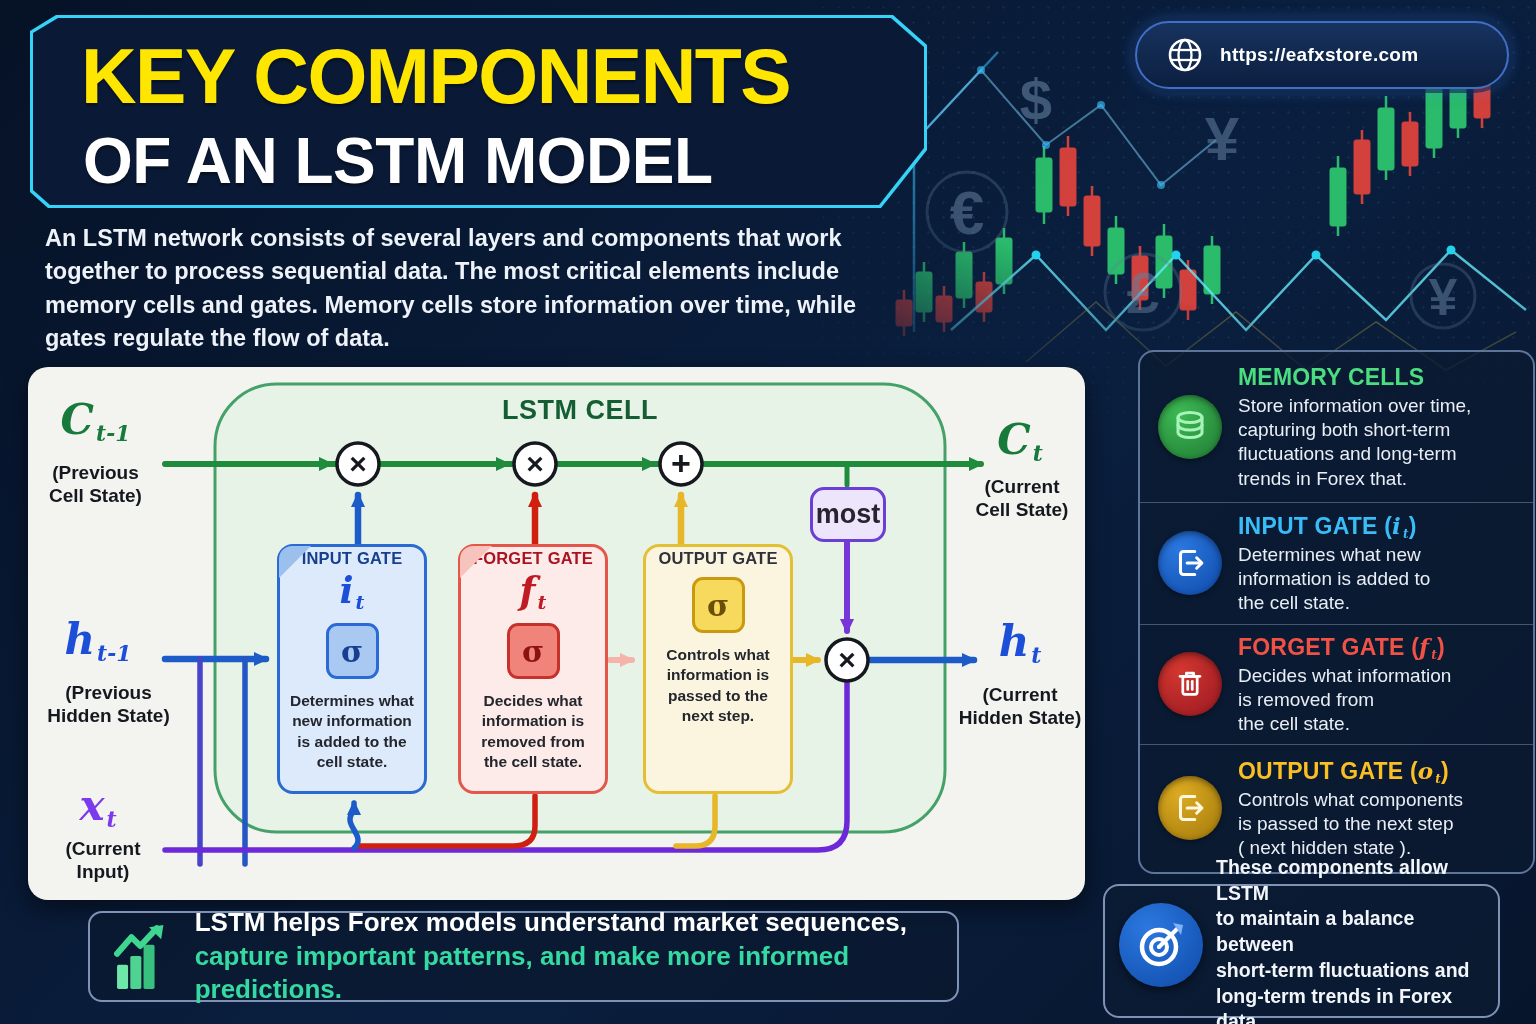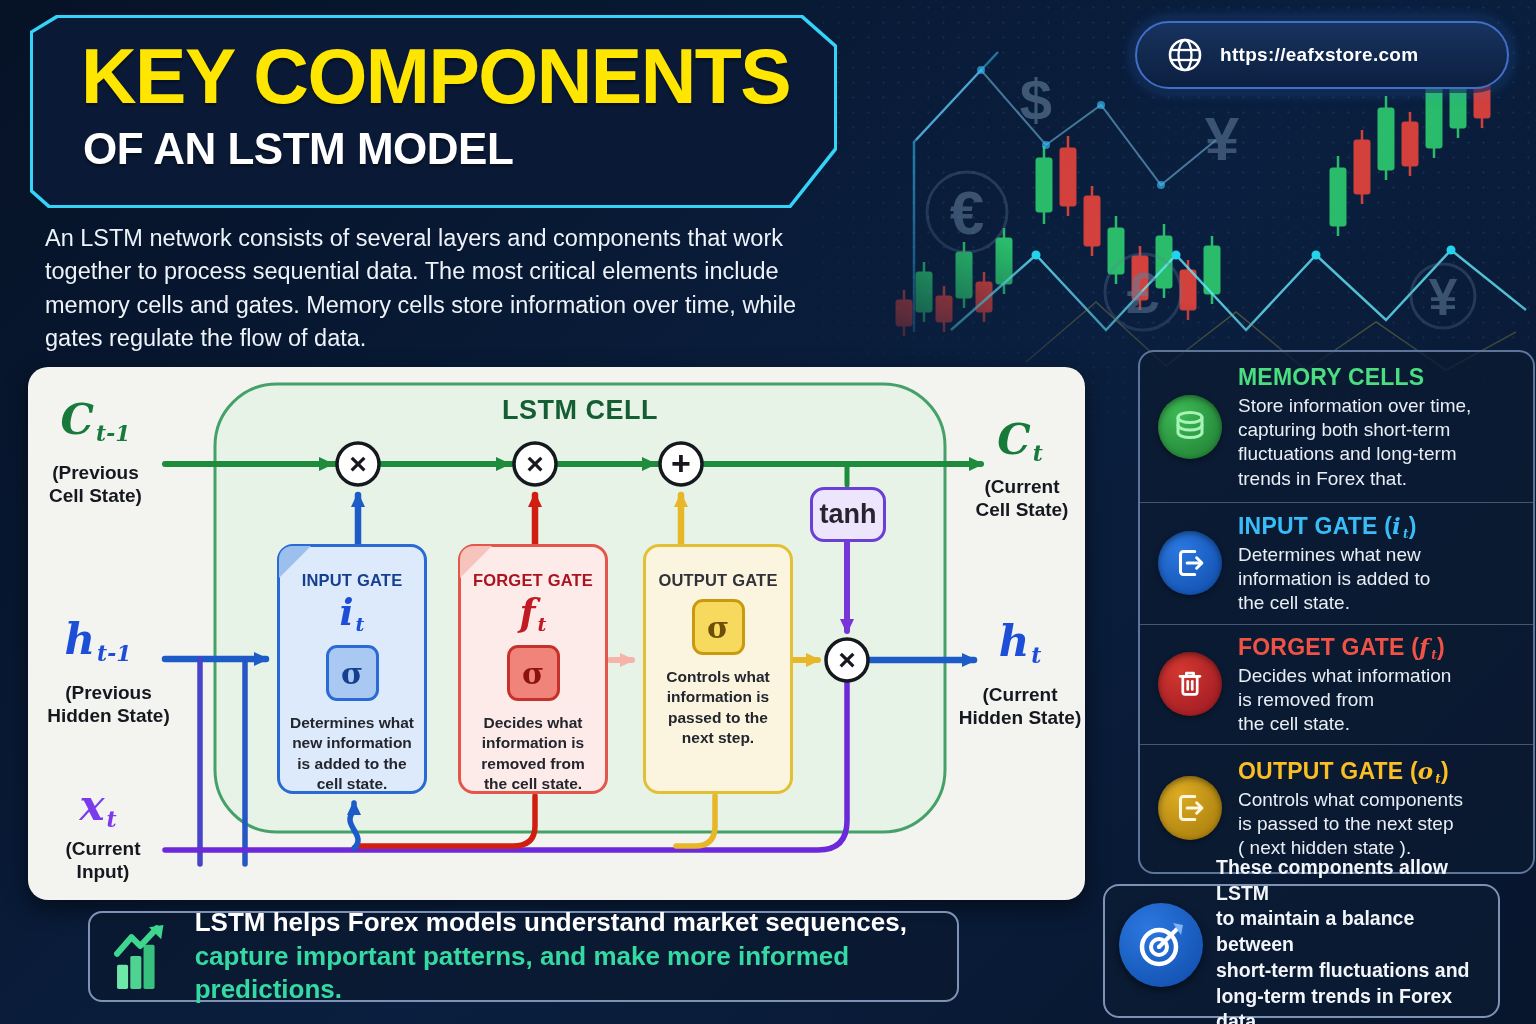--- a/index.html
+++ b/index.html
@@ -14,58 +14,58 @@
     background-size:15px 15px; opacity:.55;
     -webkit-mask-image:radial-gradient(110% 100% at 70% 25%, #000 55%, transparent 95%);
             mask-image:radial-gradient(110% 100% at 70% 25%, #000 55%, transparent 95%);
   }
   #deco-svg { position:absolute; left:886px; top:0; width:650px; height:380px;
     -webkit-mask-image:radial-gradient(120% 105% at 70% 20%, #000 60%, transparent 97%);
             mask-image:radial-gradient(120% 105% at 70% 20%, #000 60%, transparent 97%);
   }
 
   
-  .title-box { position:absolute; left:30px; top:15px; width:807px; height:193px;
+  .title-box { position:absolute; left:30px; top:15px; width:897px; height:193px;
     background:#35d3f7; filter:drop-shadow(0 0 6px rgba(53,211,247,.8));
     clip-path:polygon(26px 0, calc(100% - 34px) 0, 100% 30px, 100% calc(100% - 58px),
               calc(100% - 46px) 100%, 18px 100%, 0 calc(100% - 16px), 0 16px);text-decoration:underline; }
   .title-box-inner { position:absolute; inset:3px; background:#0a1a36;
     clip-path:polygon(25px 0, calc(100% - 33px) 0, 100% 29px, 100% calc(100% - 57px),
               calc(100% - 45px) 100%, 17px 100%, 0 calc(100% - 15px), 0 15px); }
   .title-l1 { position:absolute; left:48px; top:14px; font-size:77px; font-weight:900;
     letter-spacing:-1.5px; color:#ffe600; text-shadow:0 3px 2px rgba(0,0,0,.35); white-space:nowrap; }
-  .title-l2 { position:absolute; left:50px; top:106px; font-size:44px; font-weight:900;
+  .title-l2 { position:absolute; left:50px; top:106px; font-size:64px; font-weight:900;
     letter-spacing:-.5px; color:#ffffff; text-shadow:0 3px 2px rgba(0,0,0,.35); white-space:nowrap; }
 
   
   .url-pill { position:absolute; left:1135px; top:21px; width:374px; height:68px; border-radius:34px;
     background:linear-gradient(180deg,#17335f,#0c1f40); border:2px solid #3f6fc9;
     box-shadow:0 0 0 4px rgba(16,36,72,.6), 0 0 16px rgba(56,140,255,.45);
     display:flex; align-items:center; gap:15px; padding-left:28px; }
   .url-text { font-size:19px; font-weight:700; color:#ffffff; letter-spacing:.3px; }
 
   
-  .intro { position:absolute; left:45px; top:222px; width:900px; font-size:23.5px; font-weight:400;
+  .intro { position:absolute; left:45px; top:222px; width:900px; font-size:23.5px; font-weight:700;
     color:#eef3fa; line-height:1.42; white-space:pre-line; }
 
   
   .card { position:absolute; left:28px; top:367px; width:1057px; height:533px;
     background:#f3f4f0; border-radius:20px; box-shadow:0 8px 22px rgba(0,0,0,.5); }
   .card svg.wiring { position:absolute; inset:0; }
   .lstm-title { position:absolute; left:187px; top:28px; width:730px; text-align:center;
     font-size:27px; font-weight:800; letter-spacing:.5px; color:#155e33; }
   .tanh-box { position:absolute; left:782px; top:120px; width:76px; height:55px; border-radius:14px;
     background:#ece5fb; border:3.5px solid #6b3fd6; display:grid; place-items:center;
     font-size:27px; font-weight:600; color:#27232f; }
 
   .gate { position:absolute; top:177px; width:150px; height:250px; border-radius:16px;
     border:3.5px solid var(--bc); background:var(--bg); text-align:center; }
   .gate-fold { position:absolute; top:-1px; left:-1px; width:32px; height:32px;
     border-top-left-radius:13px; background:var(--fold); clip-path:polygon(0 0,100% 0,0 100%); }
-  .gate-title { margin-top:24px; font-size:16.5px; font-weight:800; letter-spacing:.2px; color:var(--hc); }
+  .gate-title { margin-top:2px; font-size:16.5px; font-weight:800; letter-spacing:.2px; color:var(--hc); }
   .gate-sym { height:46px; font-size:37px; color:var(--sc); }
   .sigma { width:53px; height:56px; margin:9px auto 0; border-radius:11px; border:3.5px solid var(--sb);
     background:var(--sf); display:grid; place-items:center; font-size:30px; font-weight:700;
     color:var(--st); font-family:"DejaVu Serif",serif; }
   .gate-desc { margin-top:12px; font-size:15.5px; font-weight:600; color:#24262e;
     line-height:1.32; white-space:pre-line; }
 
   .math { font-family:"DejaVu Serif",serif; font-style:italic; font-weight:700; }
   .msub { font-family:"DejaVu Serif",serif; font-style:italic; font-weight:700;
     font-size:.52em; position:relative; top:.33em; margin-left:2px; }
@@ -285,21 +285,21 @@
         <g font-family="Liberation Sans, sans-serif" font-weight="700" fill="#15181d" text-anchor="middle">
           <text x="330" y="107" font-size="30">×</text>
           <text x="507" y="107" font-size="30">×</text>
           <text x="653" y="108" font-size="34">+</text>
           <text x="819" y="303" font-size="30">×</text>
         </g>
       </g>
     </svg>
 
     <div class="lstm-title">LSTM CELL</div>
-    <div class="tanh-box">tanh</div>
+    <div class="tanh-box">most</div>
 
     <div class="gate" style="left:249px; --bc:#2a6ad4; --bg:#ddeafc; --hc:#173f8f; --sc:#1d4ed8; --sb:#2a6ad4; --sf:#a9c9f2; --st:#173f8f; --fold:#9cc0ee;">
       <div class="gate-fold"></div>
       <div class="gate-title">INPUT GATE</div>
       <div class="gate-sym"><span class="math">i</span><span class="msub">t</span></div>
       <div class="sigma">σ</div>
       <div class="gate-desc">Determines what
 new information
 is added to the
 cell state.</div>

